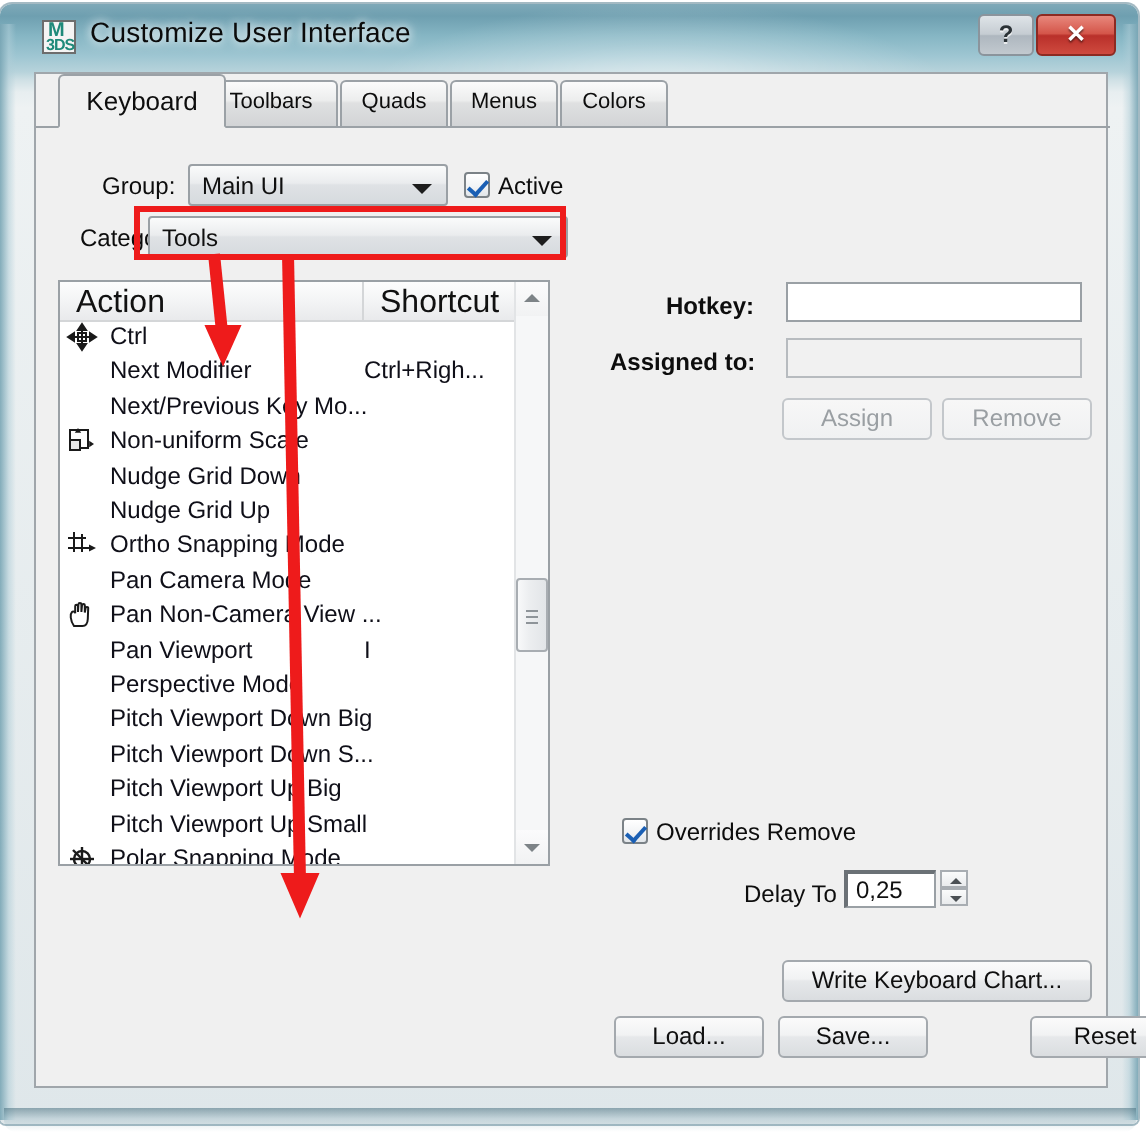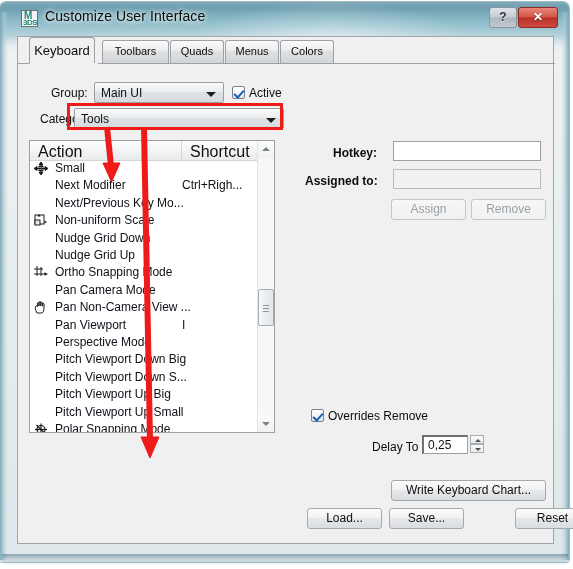--- a/index.html
+++ b/index.html
@@ -308,21 +308,21 @@
   </div>
   <div id="window-title">Customize User Interface</div>
   <div id="help-btn" class="sys-btn">?</div>
   <div id="close-btn" class="sys-btn">✕</div>
 </div>
 
 <div id="dialog">
 
   <div id="tabstrip">
     <div id="tab-underline"></div>
-    <div class="tab active" style="left:11px;width:66px;">Keyboard</div>
+    <div class="tab active" style="left:11px;width:84px;">Keyboard</div>
     <div class="tab" style="left:84px;width:67px;">Toolbars</div>
     <div class="tab" style="left:152px;width:54px;">Quads</div>
     <div class="tab" style="left:207px;width:54px;">Menus</div>
     <div class="tab" style="left:262px;width:54px;">Colors</div>
     <div id="tab-underline-mask" style="left:12px;width:68px;"></div>
   </div>
 
   <div class="lbl" style="left:33px;top:49px;">Group:</div>
   <div class="combo" style="left:76px;top:45px;width:130px;height:21px;">
     <div class="combo-text">Main UI</div>
@@ -353,21 +353,21 @@
               <g stroke="#1a1a1a" stroke-width="1" fill="#1a1a1a">
                 <path d="M8 1 L10 4 L6 4 Z"></path>
                 <path d="M8 14 L10 11 L6 11 Z"></path>
                 <path d="M1 7.5 L4 5.5 L4 9.5 Z"></path>
                 <path d="M15 7.5 L12 5.5 L12 9.5 Z"></path>
                 <line x1="8" y1="3" x2="8" y2="12"></line>
                 <line x1="3" y1="7.5" x2="13" y2="7.5"></line>
                 <rect x="6" y="5.5" width="4" height="4" fill="none"></rect>
               </g>
             </svg></span>
-          <span class="act">Small</span>
+          <span class="act">Ctrl</span>
         </div>
         <div class="row" style="top: 17.4px;">
           <span class="act">Next Modifier</span>
           <span class="sc">Ctrl+Righ...</span>
         </div>
         <div class="row" style="top: 34.8px;">
           <span class="act">Next/Previous Key Mo...</span>
         </div>
         <div class="row" style="top: 52.2px;">
           <span class="ico"><svg width="16" height="15" viewBox="0 0 16 15">

